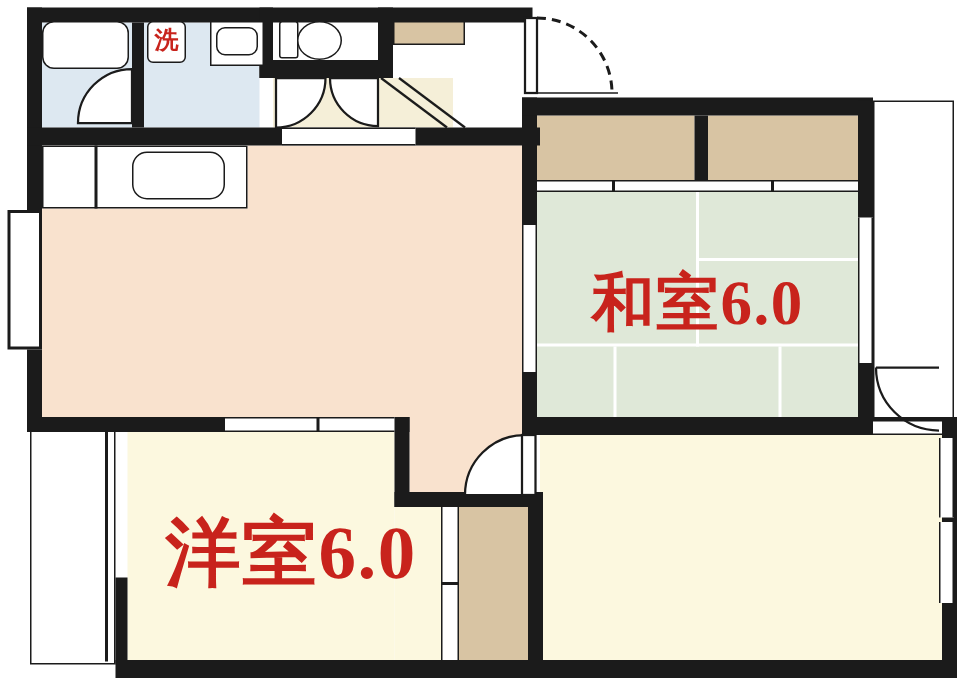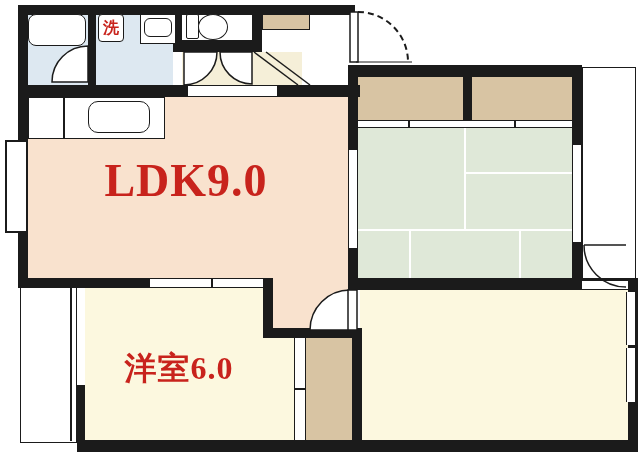--- a/index.html
+++ b/index.html
@@ -127,17 +127,17 @@
     <path d="M 358 12 A 50 50 0 0 1 408 62" fill="none" stroke="#1b1b1b" stroke-width="2" stroke-dasharray="6,4"></path>
     <line x1="356" y1="62" x2="412" y2="62" stroke="#1b1b1b" stroke-width="1"></line>
 
     <path d="M 350 330 L 310 330 A 40 40 0 0 1 350 290 Z" fill="#ffffff" stroke="#1b1b1b" stroke-width="1.5"></path>
     <rect x="348" y="290" width="9" height="40" fill="#ffffff" stroke="#1b1b1b" stroke-width="1.5"></rect>
 
     <line x1="584" y1="245" x2="626" y2="245" stroke="#1b1b1b" stroke-width="1.5"></line>
     <path d="M 584 245 A 42 42 0 0 0 626 287" fill="none" stroke="#1b1b1b" stroke-width="1.5"></path>
   </svg>
 
-  <div class="room-label" style="left:186px;top:181px;font-size:46px;">LDK9.0</div>
-  <div class="room-label" style="left:179px;top:368px;font-size:32px;">洋室6.0</div>
+  <div class="room-label" style="left:465px;top:203px;font-size:42px;">和室6.0</div>
+  <div class="room-label" style="left:194px;top:368px;font-size:50px;">洋室6.0</div>
   <div class="small-label" style="left:111px;top:28px;">洗</div>
 
 </div>
 
 </body></html>

